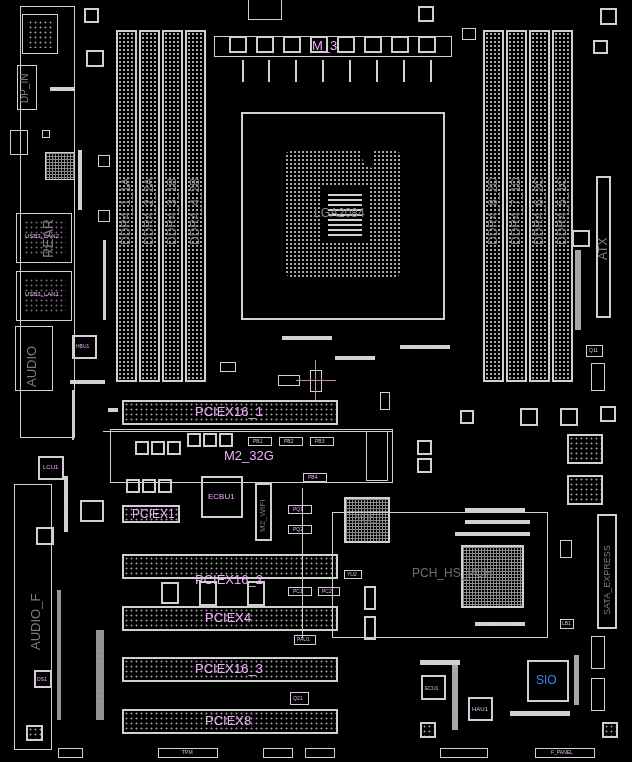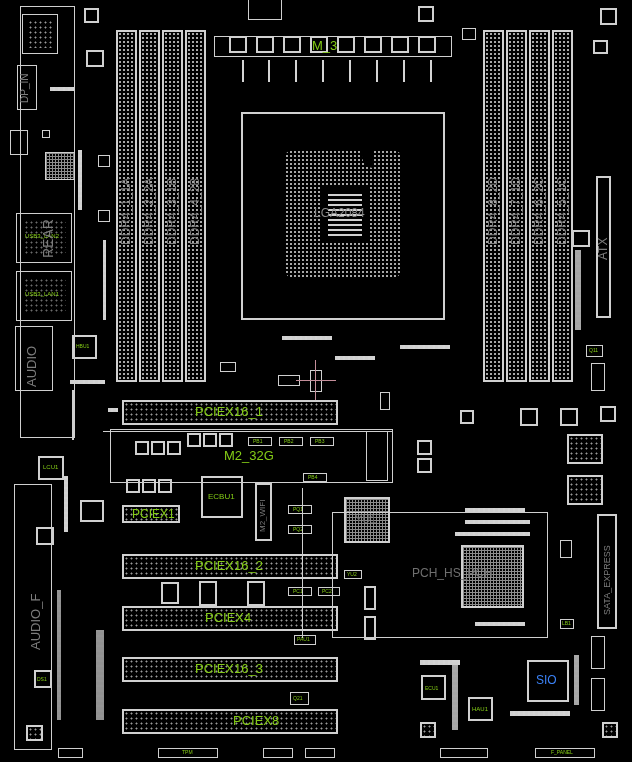--- a/index.html
+++ b/index.html
@@ -1,21 +1,21 @@
 <!DOCTYPE html>
 <html><head>
 <meta charset="utf-8">
 <style>
   html, body { margin:0; padding:0; background:#000; }
   body { width:632px; height:762px; position:relative; overflow:hidden;
          font-family:"Liberation Sans", sans-serif; color:#bdbdbd; }
   .b { position:absolute; border:1px solid #cfcfcf; box-sizing:border-box; }
   .b2 { position:absolute; border:2px solid #d0d0d0; box-sizing:border-box; }
   .f { position:absolute; background:#d4d4d4; }
-  .lbl { position:absolute; color:#84cc16; white-space:nowrap; }
+  .lbl { position:absolute; color:#f0abfc; white-space:nowrap; }
   .vlbl { position:absolute; color:#7d7d7d; white-space:nowrap; transform-origin:left top; transform:rotate(-90deg); }
   .dots { background-image: radial-gradient(circle, #9a9a9a 0.9px, transparent 1.1px); background-size:5px 5px; }
   .dotsfine { background-image: radial-gradient(circle, #a8a8a8 0.8px, transparent 1px); background-size:4px 4px; }
   .grid { background-image:
       linear-gradient(#8c8c8c 1px, transparent 1px),
       linear-gradient(90deg, #8c8c8c 1px, transparent 1px);
       background-size:3px 3px; }
   .pads { background-image: repeating-linear-gradient(90deg, #d0d0d0 0 3px, transparent 3px 5px); }
   .vpads { background-image: repeating-linear-gradient(0deg, #d0d0d0 0 3px, transparent 3px 5px); }
   .line { position:absolute; background:#cfcfcf; }
@@ -159,41 +159,41 @@
   <div class="vlbl" style="left:258px;top:532px;font-size:8px;">M2_WIFI</div>
   <div class="b" style="left:288px;top:505px;width:24px;height:9px;"></div>
   <div class="lbl" style="left:293px;top:506px;font-size:5px;">PQ1</div>
   <div class="b" style="left:288px;top:525px;width:24px;height:9px;"></div>
   <div class="lbl" style="left:293px;top:526px;font-size:5px;">PQ2</div>
 
   <div class="b2 dots" style="left:122px;top:505px;width:58px;height:18px;"></div>
   <div class="lbl" style="left:132px;top:507px;font-size:12px;">PCIEX1</div>
 
   <div class="b2 dots" style="left:122px;top:554px;width:216px;height:25px;"></div>
-  <div class="lbl" style="left:195px;top:558px;font-size:13px;">PCIEX16_2</div>
+  <div class="lbl" style="left:195px;top:572px;font-size:13px;">PCIEX16_2</div>
   <div class="b2" style="left:161px;top:582px;width:18px;height:22px;"></div>
   <div class="b2" style="left:199px;top:581px;width:18px;height:25px;"></div>
   <div class="b2" style="left:247px;top:581px;width:18px;height:25px;"></div>
   <div class="b" style="left:288px;top:587px;width:24px;height:9px;"></div>
   <div class="lbl" style="left:293px;top:588px;font-size:5px;">PC1</div>
   <div class="b" style="left:318px;top:587px;width:22px;height:9px;"></div>
   <div class="lbl" style="left:322px;top:588px;font-size:5px;">PC2</div>
 
   <div class="b2 dots" style="left:122px;top:606px;width:216px;height:25px;"></div>
   <div class="lbl" style="left:205px;top:610px;font-size:13px;">PCIEX4</div>
   <div class="b" style="left:294px;top:635px;width:22px;height:10px;"></div>
   <div class="lbl" style="left:297px;top:636px;font-size:5px;">PAU1</div>
 
   <div class="b2 dots" style="left:122px;top:657px;width:216px;height:25px;"></div>
   <div class="lbl" style="left:195px;top:661px;font-size:13px;">PCIEX16_3</div>
   <div class="b" style="left:290px;top:692px;width:19px;height:13px;"></div>
   <div class="lbl" style="left:293px;top:695px;font-size:5px;">Q21</div>
 
   <div class="b2 dots" style="left:122px;top:709px;width:216px;height:25px;"></div>
-  <div class="lbl" style="left:205px;top:713px;font-size:13px;margin-left:28px;">PCIEX8</div>
+  <div class="lbl" style="left:205px;top:713px;font-size:13px;">PCIEX8</div>
 
   <div class="b" style="left:58px;top:748px;width:25px;height:10px;"></div>
   <div class="b" style="left:158px;top:748px;width:60px;height:10px;"></div>
   <div class="lbl" style="left:182px;top:749px;font-size:5px;">TPM</div>
   <div class="b" style="left:263px;top:748px;width:30px;height:10px;"></div>
   <div class="b" style="left:305px;top:748px;width:30px;height:10px;"></div>
   <div class="b" style="left:440px;top:748px;width:48px;height:10px;"></div>
   <div class="b" style="left:535px;top:748px;width:60px;height:10px;"></div>
   <div class="lbl" style="left:551px;top:749px;font-size:5px;">F_PANEL</div>
 

